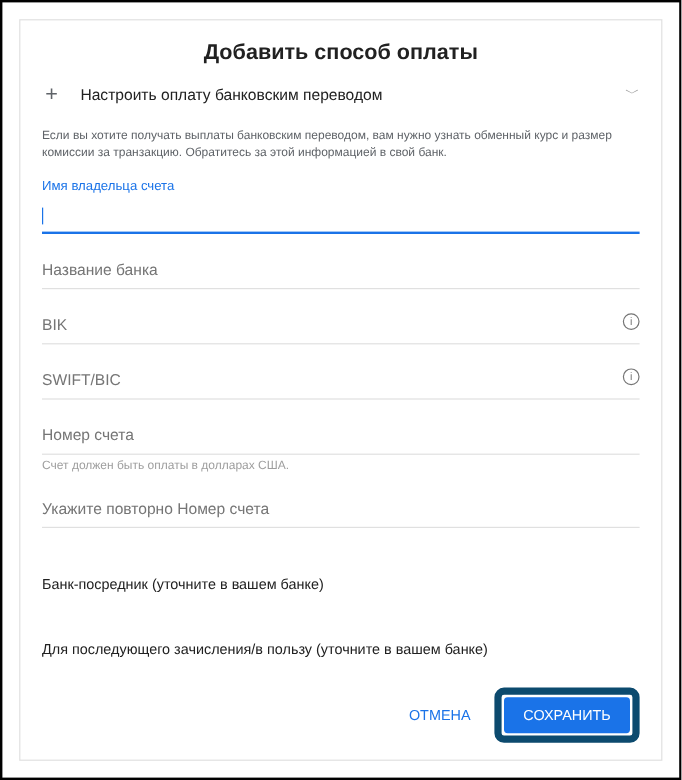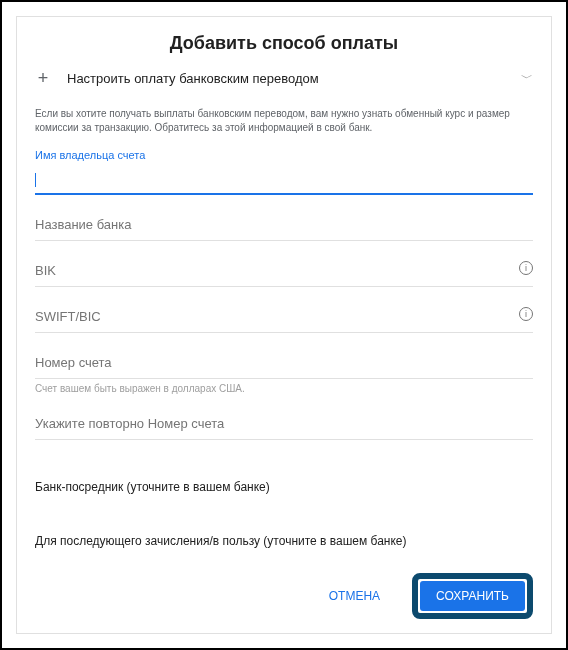--- a/index.html
+++ b/index.html
@@ -118,21 +118,21 @@
     font-size: 12px;
     color: #212121;
     margin-top: 40px;
     margin-bottom: 18px;
   }
   .footer {
     position: absolute;
     bottom: 14px;
     right: 18px;
     display: flex;
-    gap: 20px;
+    gap: 8px;
     align-items: center;
   }
   .btn-cancel {
     background: none;
     border: none;
     color: #1a73e8;
     font-size: 12px;
     font-weight: 500;
     cursor: pointer;
     padding: 8px 12px;
@@ -183,21 +183,21 @@
       <span class="info-icon">i</span>
     </div>
 
     <div class="field">
       <span class="field-placeholder">SWIFT/BIC</span>
       <span class="info-icon">i</span>
     </div>
 
     <div class="field">
       <span class="field-placeholder">Номер счета</span>
-      <div class="field-hint">Счет вашем быть выражен в долларах США.</div>
+      <div class="field-hint">Счет должен быть оплаты в долларах США.</div>
     </div>
 
     <div class="field">
       <span class="field-placeholder">Укажите повторно Номер счета</span>
     </div>
 
     <div class="section-label">Банк-посредник (уточните в вашем банке)</div>
     <div class="section-label">Для последующего зачисления/в пользу (уточните в вашем банке)</div>
 
     <div class="footer">

